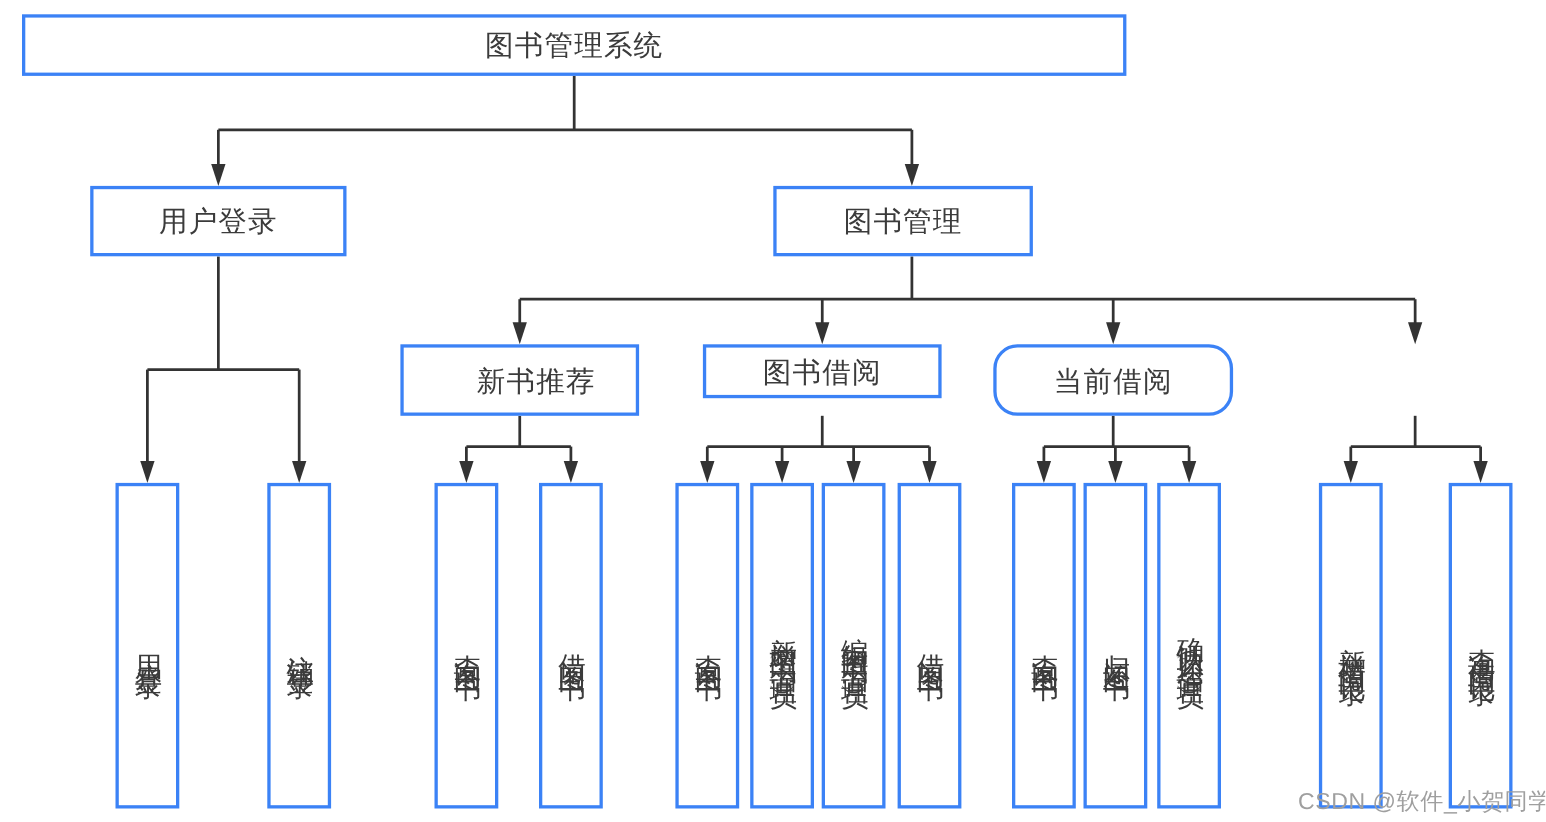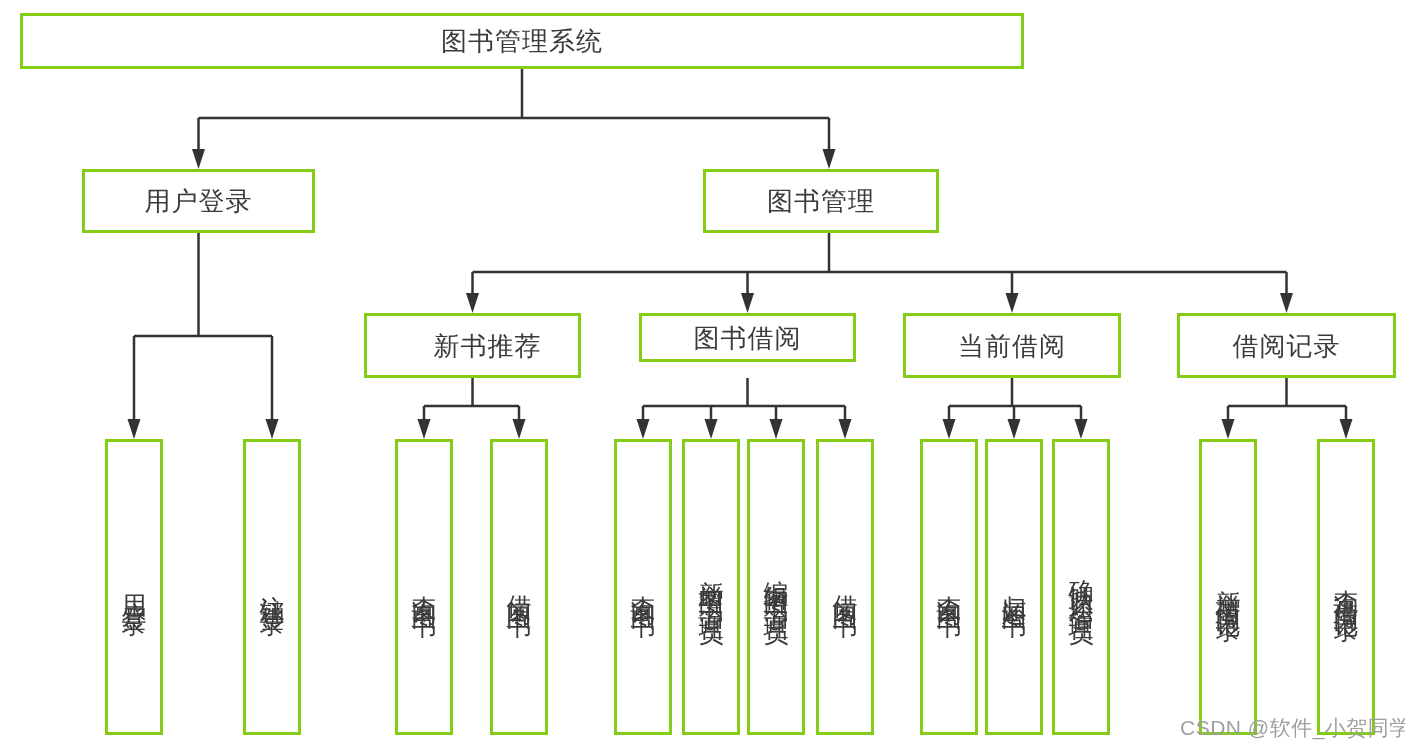--- a/index.html
+++ b/index.html
@@ -17,21 +17,21 @@
   }
   #wires {
     position: absolute;
     left: 0; top: 0;
     width: 1405px; height: 747px;
   }
   .node {
     position: absolute;
     box-sizing: border-box;
     background: #ffffff;
-    border: 3px solid #84cc16;
+    border: 3px solid #3b82f6;
     color: #3b3b3b;
     display: flex;
     align-items: center;
     justify-content: center;
     text-align: center;
   }
   .node.h {
     font-size: 26px;
     letter-spacing: 1px;
     line-height: 1;
@@ -131,22 +131,21 @@
     </g>
   </svg>
 
   <div class="node h" style="left:20px; top:13px; width:1004px; height:56px;">图书管理系统</div>
 
   <div class="node h" style="left:82px; top:169px; width:233px; height:64px;">用户登录</div>
   <div class="node h" style="left:703px; top:169px; width:236px; height:64px;">图书管理</div>
 
   <div class="node h" style="left:364px; top:313px; width:217px; height:65px;padding-left:30px;">新书推荐</div>
   <div class="node h" style="left:639px; top:313px; width:217px; height:49px;">图书借阅</div>
-  <div class="node h" style="left:903px; top:313px; width:218px; height:65px;">当前借阅</div>
-  <div class="node h" style="left:1177px; top:313px; width:219px; height:65px;">借阅记录</div>
+  <div class="node h" style="left:903px; top:313px; width:218px; height:65px;border-radius:22px;">当前借阅</div>
 
   <div class="node v" style="left:105px; top:439px; width:58px; height:296px;">
     <span class="vtext">用户登录</span>
   </div>
   <div class="node v" style="left:243px; top:439px; width:58px; height:296px;">
     <span class="vtext">注销登录</span>
   </div>
 
   <div class="node v" style="left:395px; top:439px; width:58px; height:296px;">
     <span class="vtext">查询图书</span>

